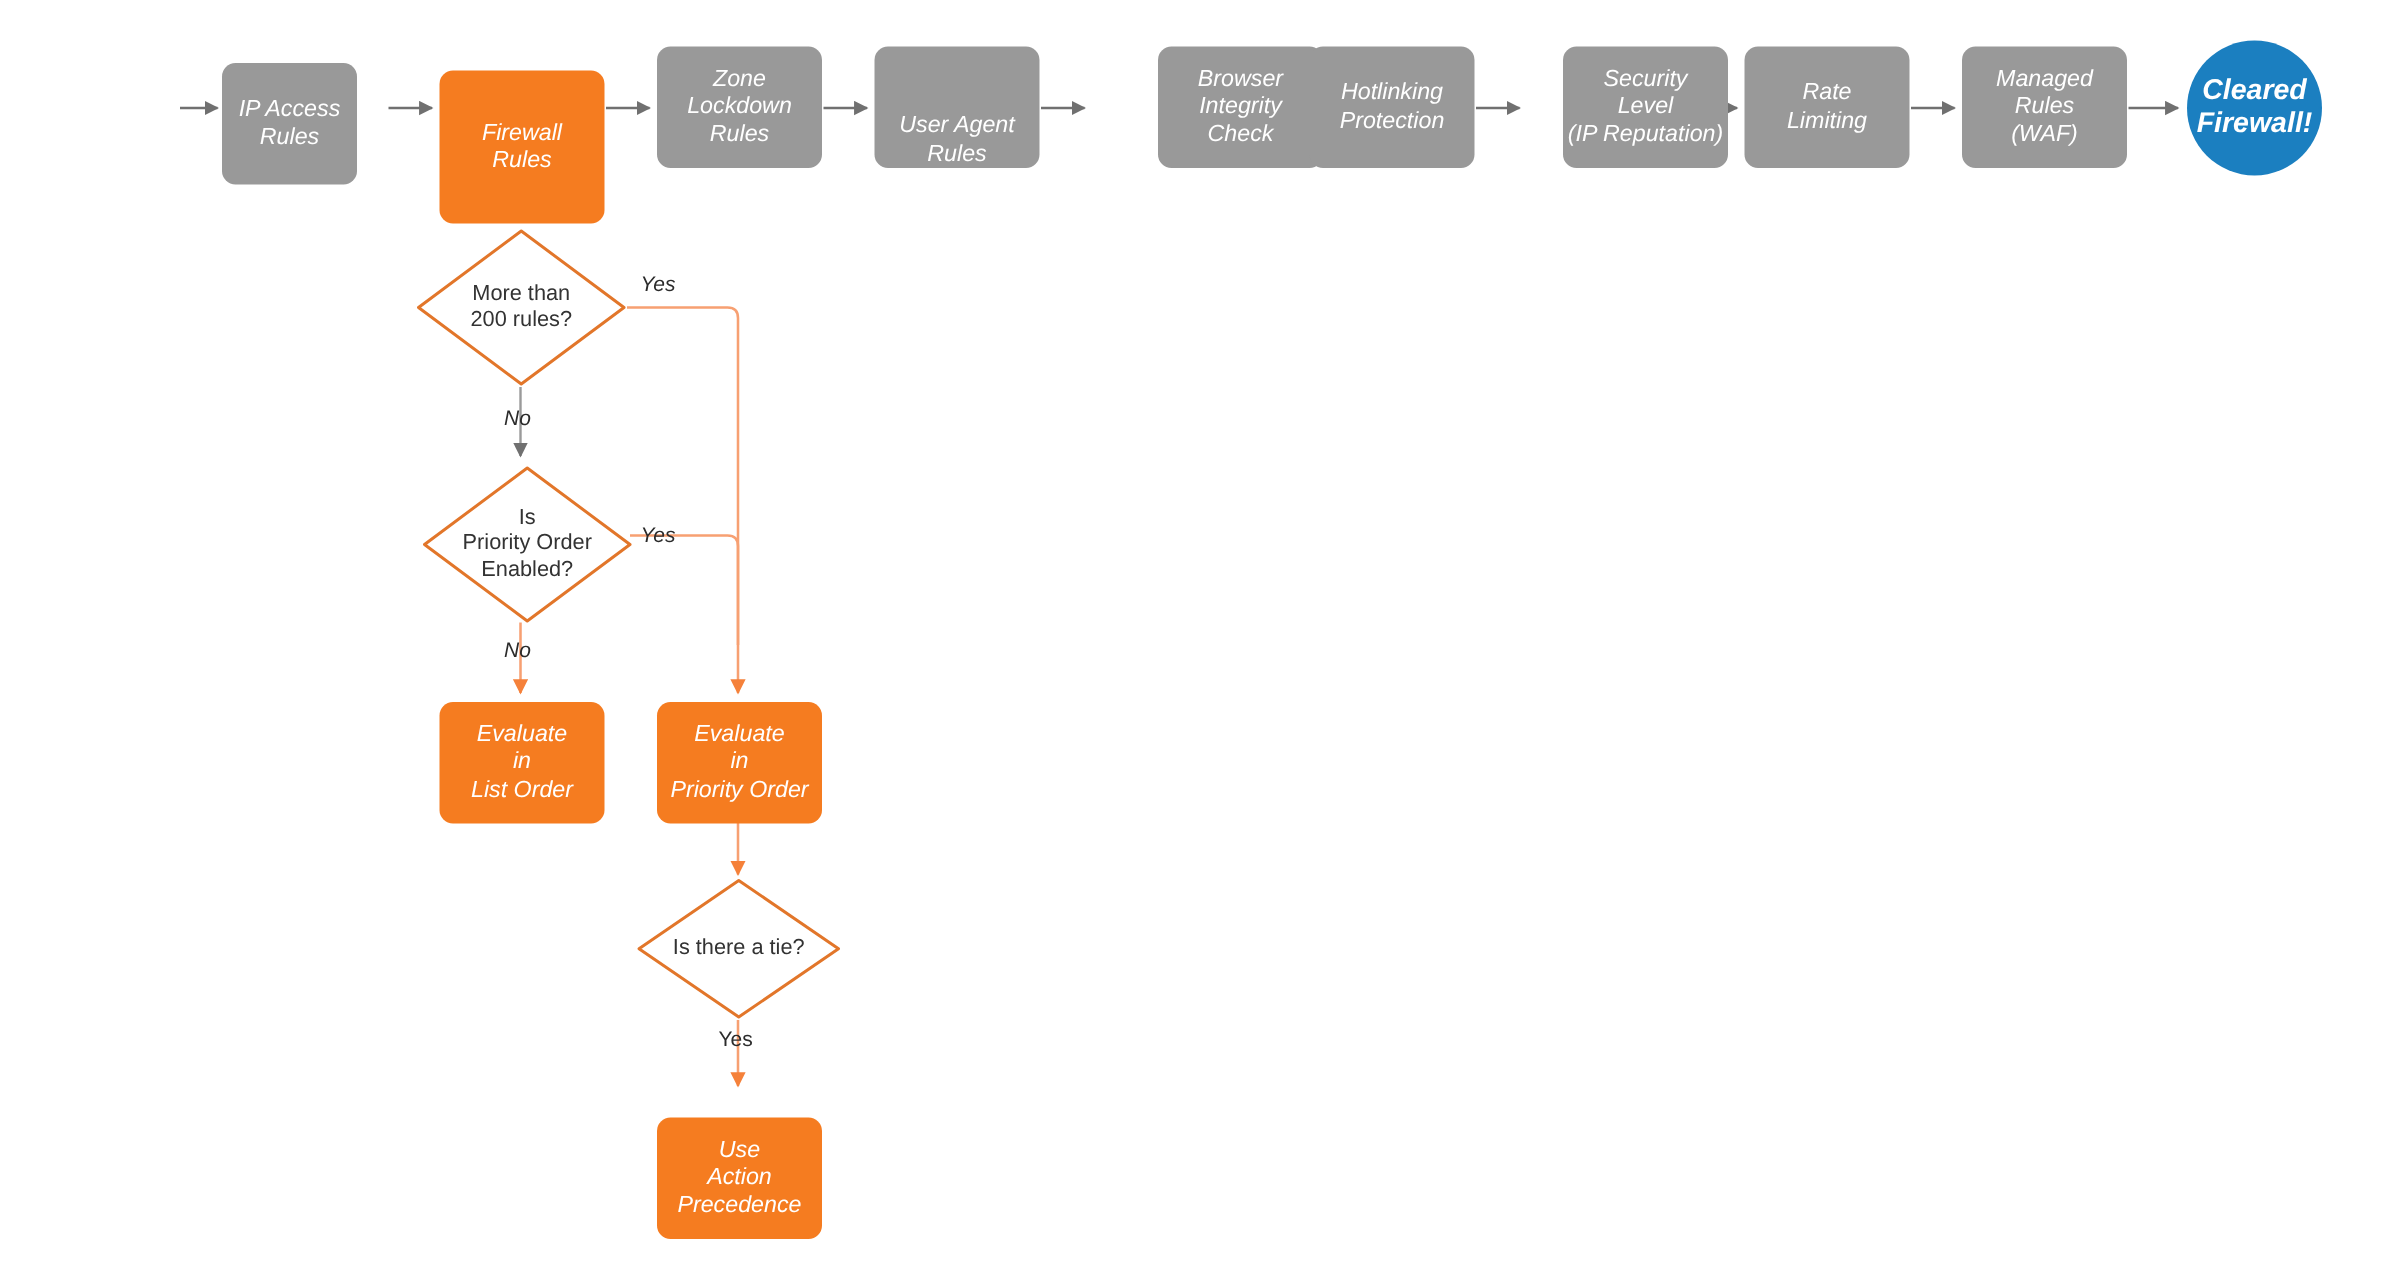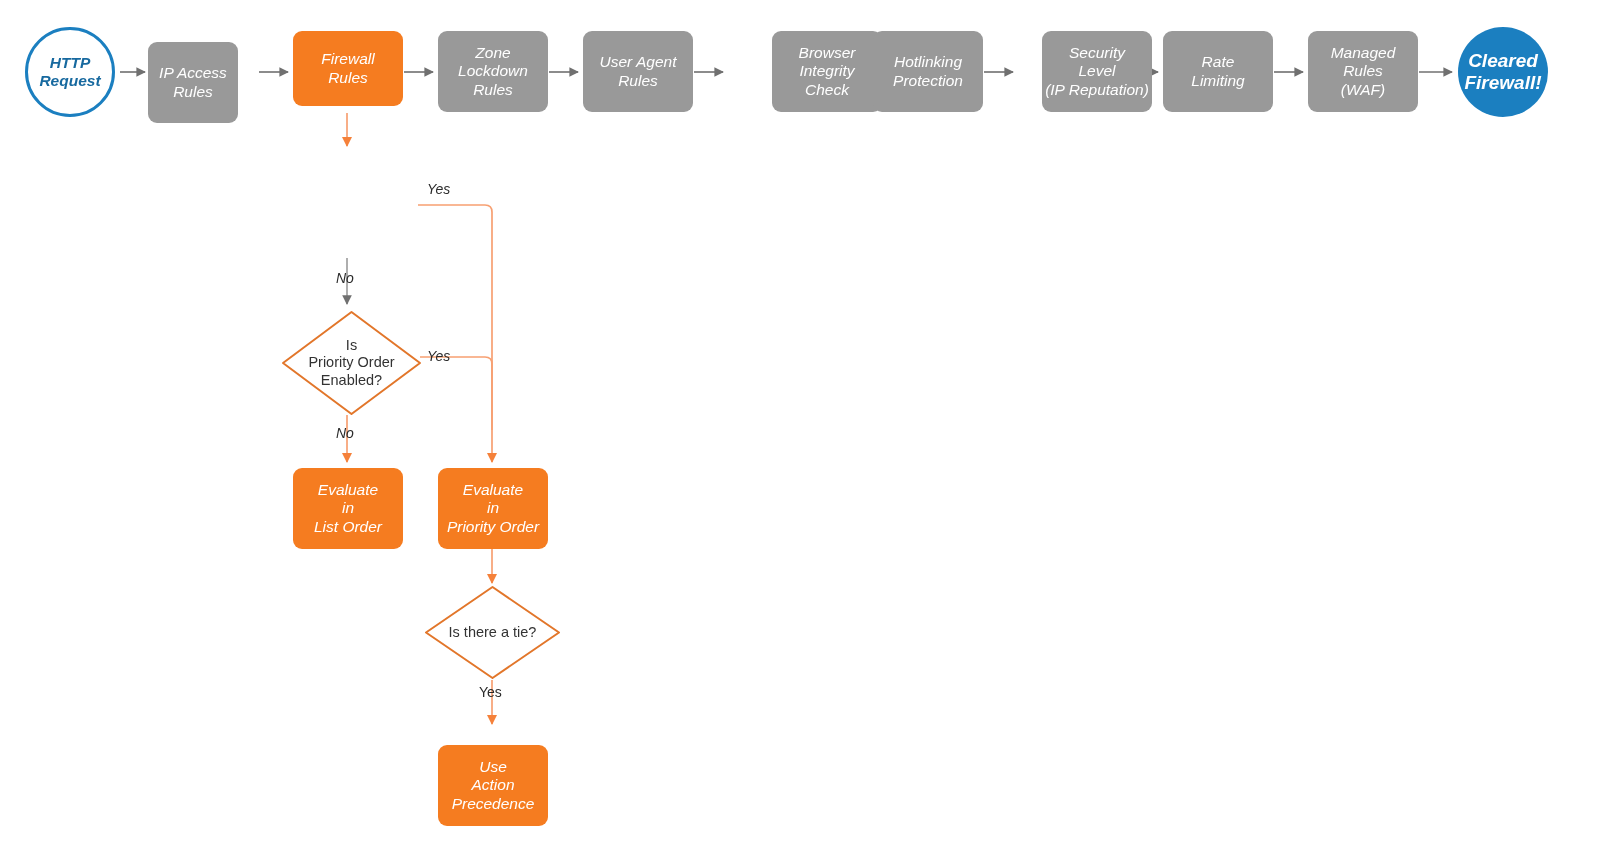--- a/index.html
+++ b/index.html
@@ -162,42 +162,38 @@
      Evaluate in List Order --&gt;
     <path d="M347,415 L347,462" stroke="#F7A072" stroke-width="1.7" fill="none" marker-end="url(#arrow-orange)"></path>
 
     
     <path d="M492,548 L492,583" stroke="#F7A072" stroke-width="1.7" fill="none" marker-end="url(#arrow-orange)"></path>
 
      Use Action Precedence --&gt;
     <path d="M492,680 L492,724" stroke="#F7A072" stroke-width="1.7" fill="none" marker-end="url(#arrow-orange)"></path>
   </svg>
 
-  <div class="node circle hollow" style="left:25px; top:27px; width:90px; height:90px;">
-    <span class="lbl">HTTP
-Request</span>
-  </div>
 
   <div class="node box grey" style="left:148px; top:42px; width:90px; height:81px;">
     <span class="lbl">IP Access
 Rules</span>
   </div>
 
-  <div class="node box orange" style="left:293px; top:31px; width:110px; height:75px;">
+  <div class="node box orange" style="left:293px; top:47px; width:110px; height:102px;">
     <span class="lbl">Firewall
 Rules</span>
   </div>
 
   <div class="node box grey" style="left:438px; top:31px; width:110px; height:81px;">
     <span class="lbl">Zone
 Lockdown
 Rules</span>
   </div>
 
-  <div class="node box grey" style="left:583px; top:31px; width:110px; height:81px;">
+  <div class="node box grey" style="left:583px; top:31px; width:110px; height:81px;align-items:flex-end;">
     <span class="lbl">User Agent
 Rules</span>
   </div>
 
   <div class="node box grey" style="left:728px; top:31px; width:110px; height:81px;margin-left:44px;">
     <span class="lbl">Browser
 Integrity
 Check</span>
   </div>
 
@@ -221,20 +217,27 @@
     <span class="lbl">Managed
 Rules
 (WAF)</span>
   </div>
 
   <div class="node circle filled" style="left:1458px; top:27px; width:90px; height:90px;">
     <span class="lbl">Cleared
 Firewall!</span>
   </div>
 
+  <div class="diamond" style="left:277px; top:152px; width:141px; height:106px;">
+    <svg width="141" height="106" viewBox="0 0 141 106" xmlns="http://www.w3.org/2000/svg">
+      <path d="M70.5,2 L139,53 L70.5,104 L2,53 Z" fill="#ffffff" stroke="#E2762A" stroke-width="2" stroke-linejoin="round"></path>
+    </svg>
+    <div class="dlbl">More than
+200 rules?</div>
+  </div>
 
   <div class="diamond" style="left:281px; top:310px; width:141px; height:106px;">
     <svg width="141" height="106" viewBox="0 0 141 106" xmlns="http://www.w3.org/2000/svg">
       <path d="M70.5,2 L139,53 L70.5,104 L2,53 Z" fill="#ffffff" stroke="#E2762A" stroke-width="2" stroke-linejoin="round"></path>
     </svg>
     <div class="dlbl">Is
 Priority Order
 Enabled?</div>
   </div>
 

